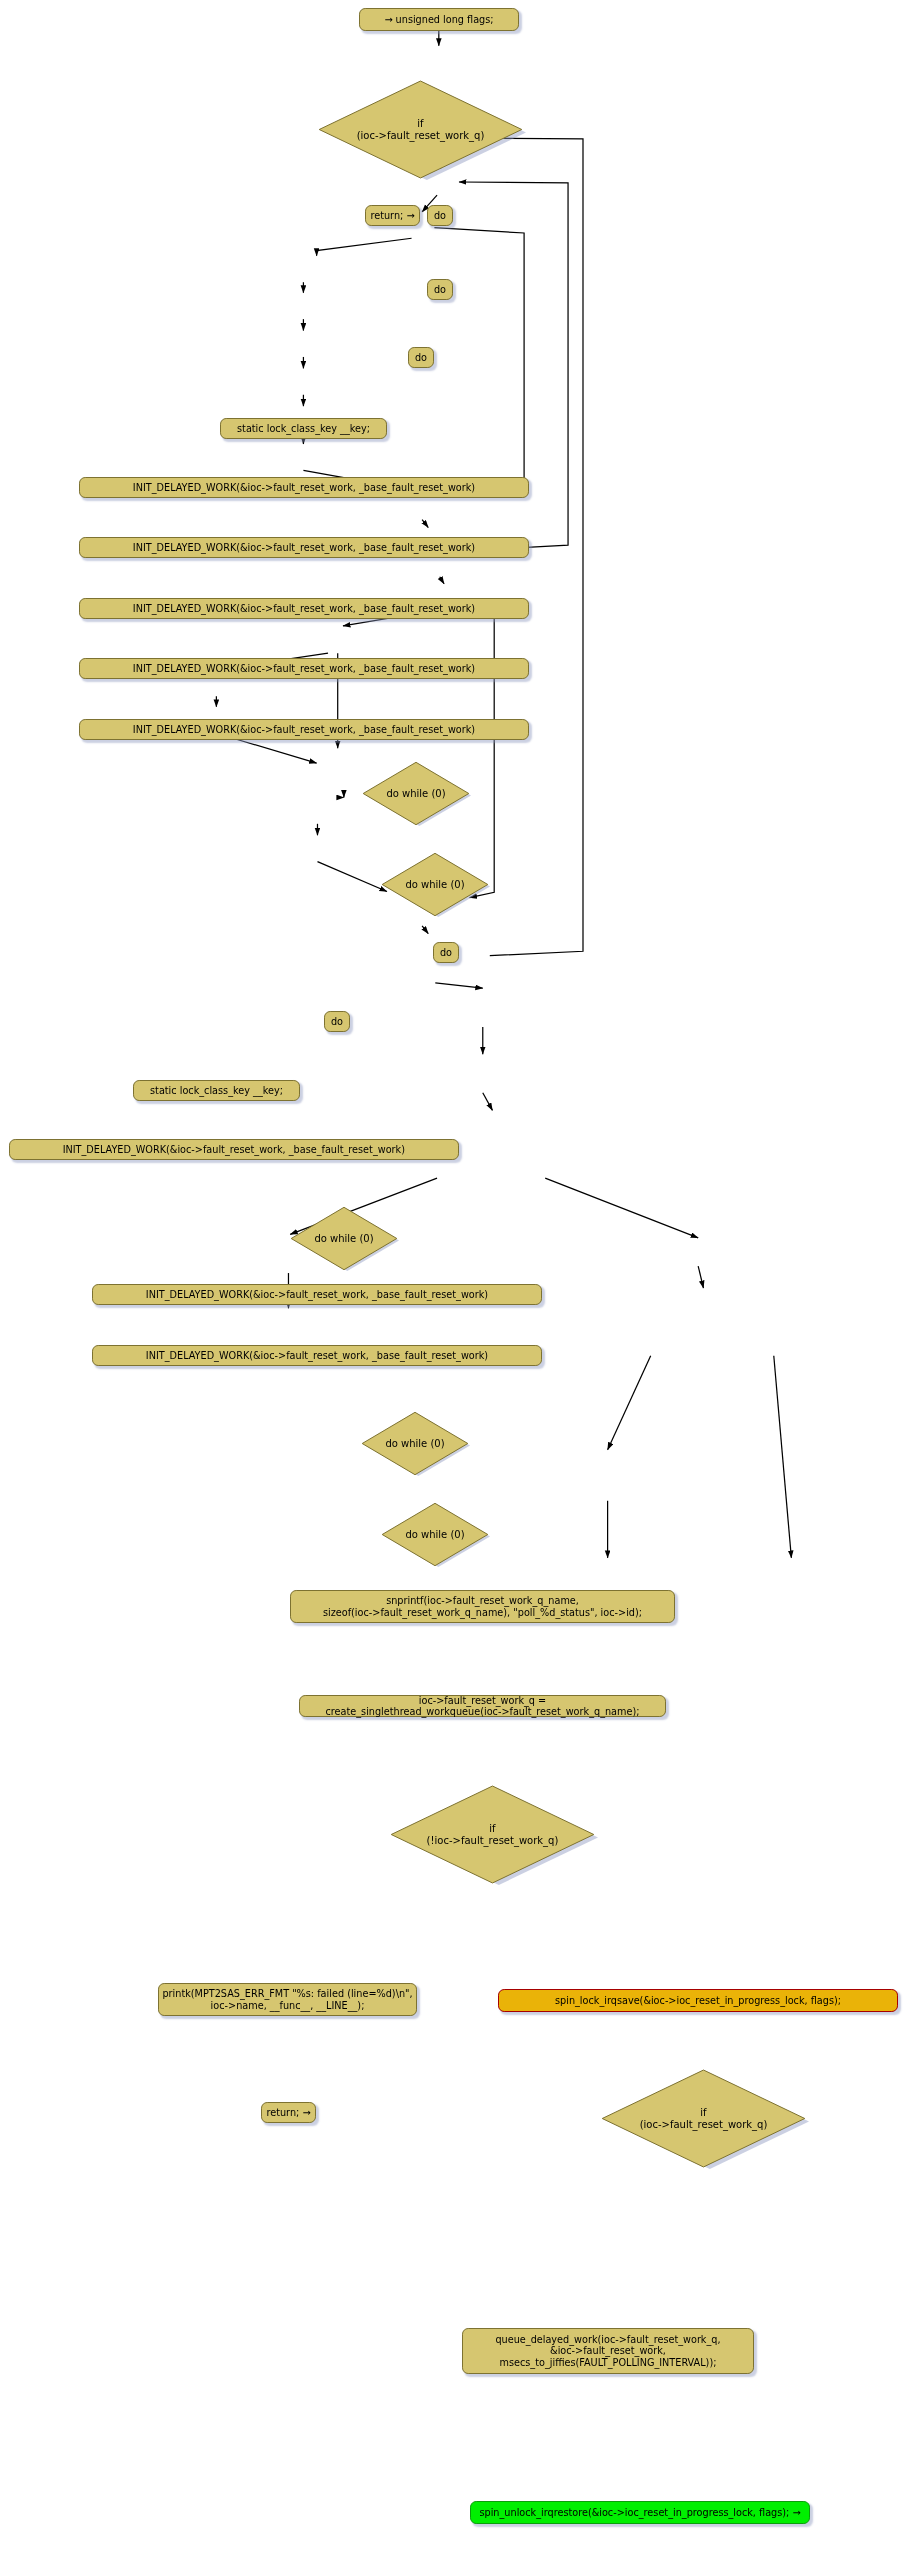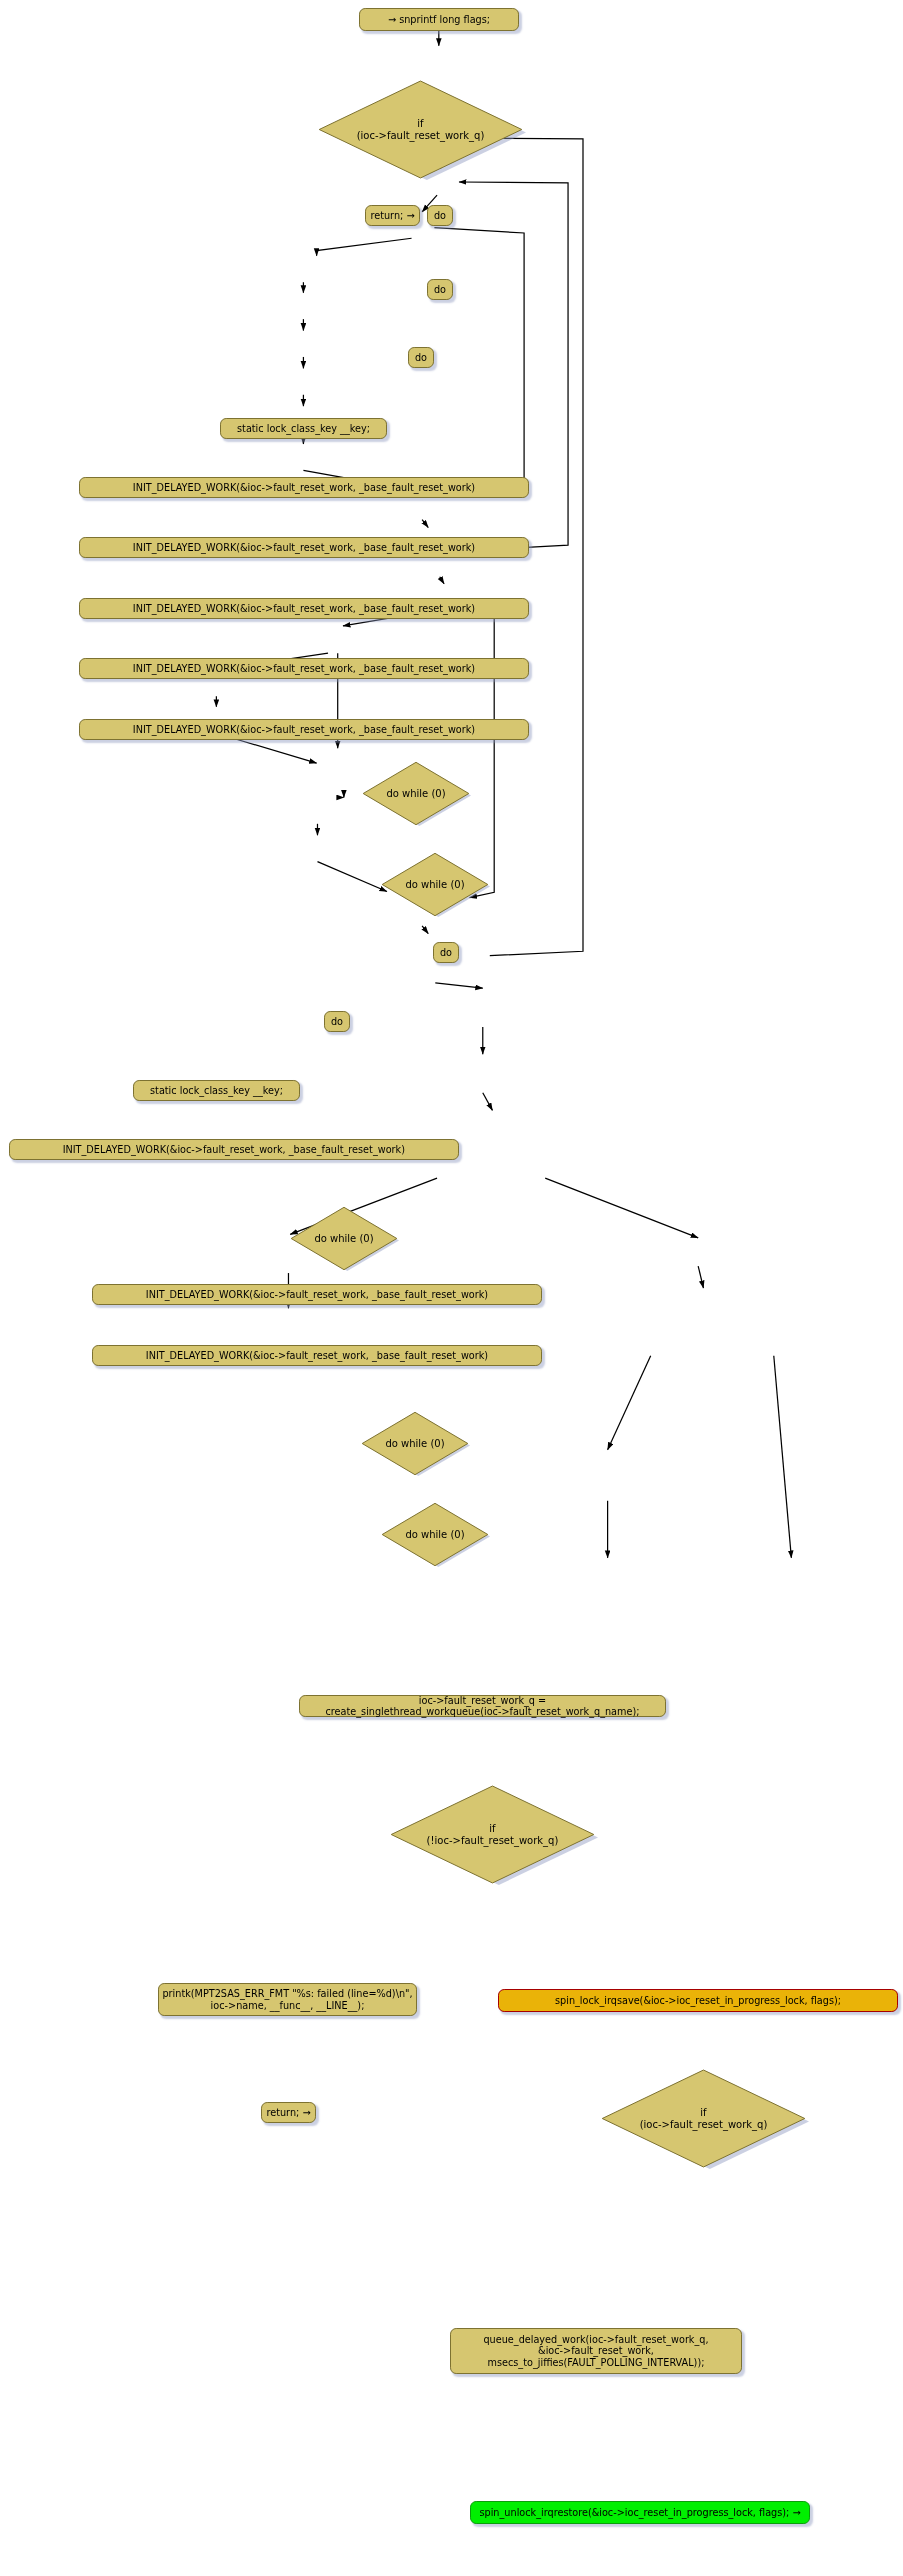--- a/index.html
+++ b/index.html
@@ -155,21 +155,21 @@
 
       <path d="M794,1440 L800,1465"></path>
 
       <path d="M740,1542 L691,1649"></path>
 
       <path d="M691,1707 L691,1772"></path>
 
       <path d="M880,1542 L900,1772"></path>
     </g>
   </svg>
-<div class="node box" style="left: 359px; top: 8.4px; width: 160px; height: 23px;"><span>→ snprintf long flags;</span></div>
+<div class="node box" style="left: 359px; top: 8.4px; width: 160px; height: 23px;"><span>→ unsigned long flags;</span></div>
     <div class="node diamond" style="left: 315px; top: 79px; width: 211px; height: 101px;"><svg class="dshape" viewBox="0 0 100 100" preserveAspectRatio="none">
         <polygon points="53,5 100,53 53,100 5,53" fill="rgba(140,150,190,0.45)"></polygon>
         <polygon points="50,2 98,50 50,98 2,50" fill="#d6c670" stroke="#7d7231" stroke-width="1" vector-effect="non-scaling-stroke"></polygon>
       </svg><span class="dlabel">if
 (ioc-&gt;fault_reset_work_q)</span></div>
     <div class="node box" style="left: 365px; top: 205px; width: 55px; height: 21px;"><span>return; →</span></div>
     <div class="node box" style="left: 427px; top: 205px; width: 26px; height: 21px;"><span>do</span></div>
     <div class="node box" style="left: 427px; top: 279px; width: 26px; height: 21px;"><span>do</span></div>
     <div class="node box" style="left: 408px; top: 347px; width: 26px; height: 21px;"><span>do</span></div>
     <div class="node box" style="left: 220px; top: 418px; width: 167px; height: 21px;"><span>static lock_class_key __key;</span></div>
@@ -197,34 +197,36 @@
     <div class="node box" style="left: 92px; top: 1284px; width: 450px; height: 21px;"><span>INIT_DELAYED_WORK(&amp;ioc-&gt;fault_reset_work, _base_fault_reset_work)</span></div>
     <div class="node box" style="left: 92px; top: 1345px; width: 450px; height: 21px;"><span>INIT_DELAYED_WORK(&amp;ioc-&gt;fault_reset_work, _base_fault_reset_work)</span></div>
     <div class="node diamond" style="left: 360px; top: 1411px; width: 110px; height: 65px;"><svg class="dshape" viewBox="0 0 100 100" preserveAspectRatio="none">
         <polygon points="53,5 100,53 53,100 5,53" fill="rgba(140,150,190,0.45)"></polygon>
         <polygon points="50,2 98,50 50,98 2,50" fill="#d6c670" stroke="#7d7231" stroke-width="1" vector-effect="non-scaling-stroke"></polygon>
       </svg><span class="dlabel">do while (0)</span></div>
     <div class="node diamond" style="left: 380px; top: 1502px; width: 110px; height: 65px;"><svg class="dshape" viewBox="0 0 100 100" preserveAspectRatio="none">
         <polygon points="53,5 100,53 53,100 5,53" fill="rgba(140,150,190,0.45)"></polygon>
         <polygon points="50,2 98,50 50,98 2,50" fill="#d6c670" stroke="#7d7231" stroke-width="1" vector-effect="non-scaling-stroke"></polygon>
       </svg><span class="dlabel">do while (0)</span></div>
+    <div class="node box" style="left: 290px; top: 1590px; width: 385px; height: 33px;"><span>snprintf(ioc-&gt;fault_reset_work_q_name,
+sizeof(ioc-&gt;fault_reset_work_q_name), "poll_%d_status", ioc-&gt;id);</span></div>
     <div class="node box" style="left: 299px; top: 1695px; width: 367px; height: 22px;"><span>ioc-&gt;fault_reset_work_q =
 create_singlethread_workqueue(ioc-&gt;fault_reset_work_q_name);</span></div>
     <div class="node diamond" style="left: 387px; top: 1784px; width: 211px; height: 101px;"><svg class="dshape" viewBox="0 0 100 100" preserveAspectRatio="none">
         <polygon points="53,5 100,53 53,100 5,53" fill="rgba(140,150,190,0.45)"></polygon>
         <polygon points="50,2 98,50 50,98 2,50" fill="#d6c670" stroke="#7d7231" stroke-width="1" vector-effect="non-scaling-stroke"></polygon>
       </svg><span class="dlabel">if
 (!ioc-&gt;fault_reset_work_q)</span></div>
     <div class="node box" style="left: 158px; top: 1983px; width: 259px; height: 33px;"><span>printk(MPT2SAS_ERR_FMT "%s: failed (line=%d)\n",
 ioc-&gt;name, __func__, __LINE__);</span></div>
     <div class="node box red" style="left: 498px; top: 1989px; width: 400px; height: 23px;"><span>spin_lock_irqsave(&amp;ioc-&gt;ioc_reset_in_progress_lock, flags);</span></div>
     <div class="node box" style="left: 261px; top: 2102px; width: 55px; height: 21px;"><span>return; →</span></div>
     <div class="node diamond" style="left: 598px; top: 2068px; width: 211px; height: 101px;"><svg class="dshape" viewBox="0 0 100 100" preserveAspectRatio="none">
         <polygon points="53,5 100,53 53,100 5,53" fill="rgba(140,150,190,0.45)"></polygon>
         <polygon points="50,2 98,50 50,98 2,50" fill="#d6c670" stroke="#7d7231" stroke-width="1" vector-effect="non-scaling-stroke"></polygon>
       </svg><span class="dlabel">if
 (ioc-&gt;fault_reset_work_q)</span></div>
-    <div class="node box" style="left: 450px; top: 2328px; width: 292px; height: 46px; text-align: center;"><span>queue_delayed_work(ioc-&gt;fault_reset_work_q,
+    <div class="node box" style="left: 462px; top: 2328px; width: 292px; height: 46px; text-align: center;"><span>queue_delayed_work(ioc-&gt;fault_reset_work_q,
 &amp;ioc-&gt;fault_reset_work,
 msecs_to_jiffies(FAULT_POLLING_INTERVAL));</span></div>
     <div class="node box green" style="left: 470px; top: 2501px; width: 340px; height: 23px;"><span>spin_unlock_irqrestore(&amp;ioc-&gt;ioc_reset_in_progress_lock, flags); →</span></div>
   </div>
 
 
 </body></html>

